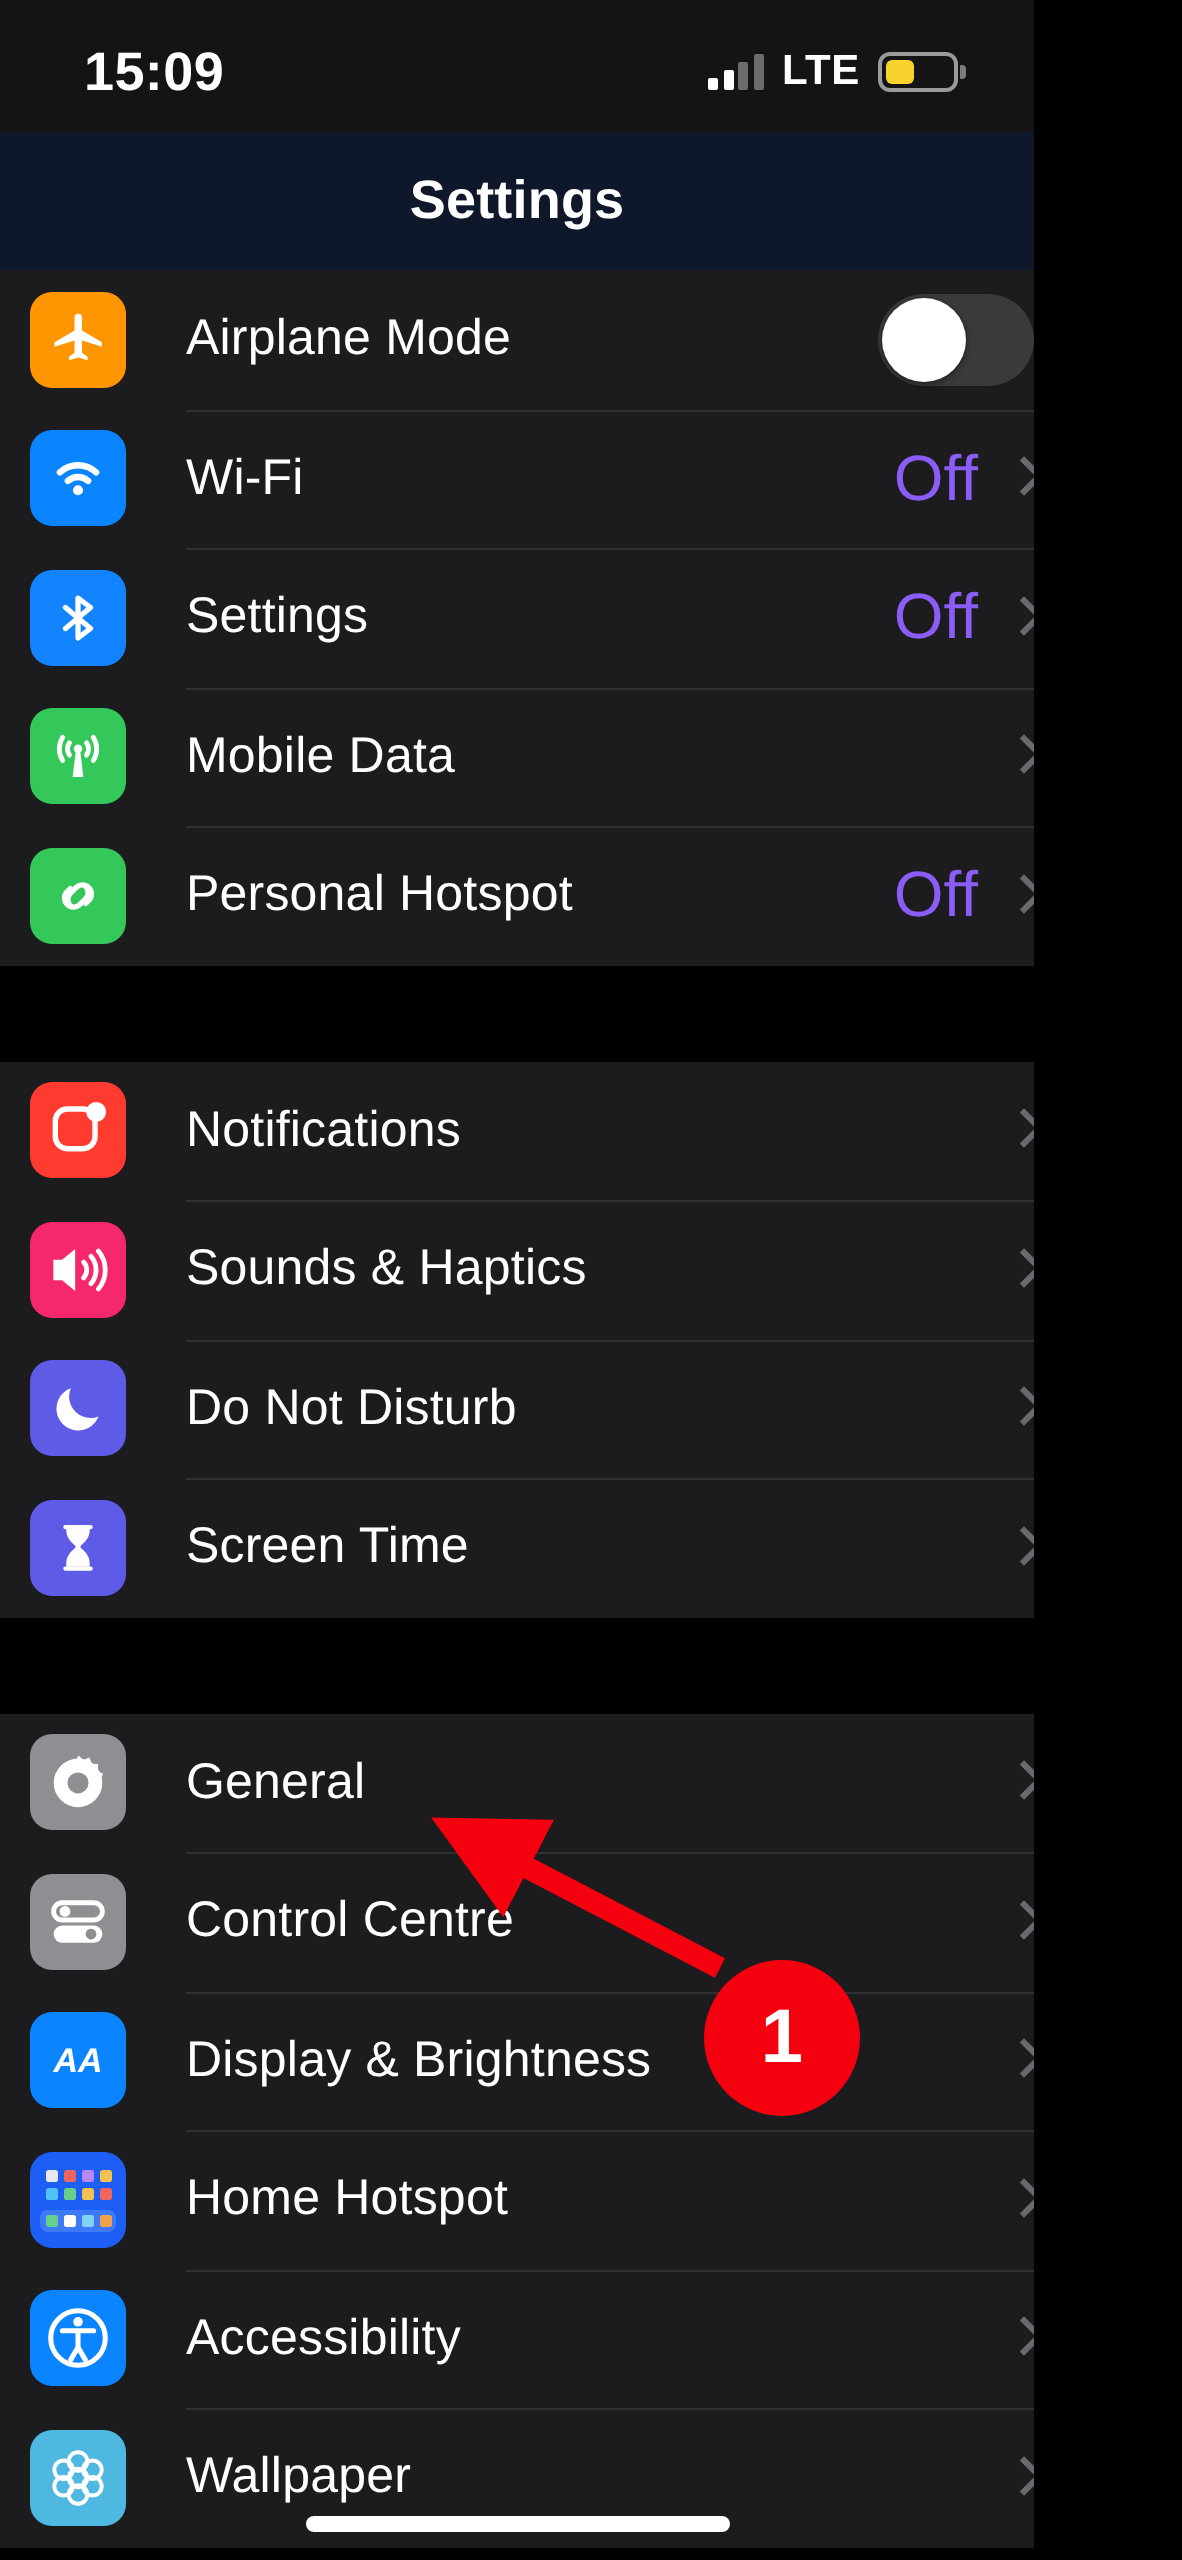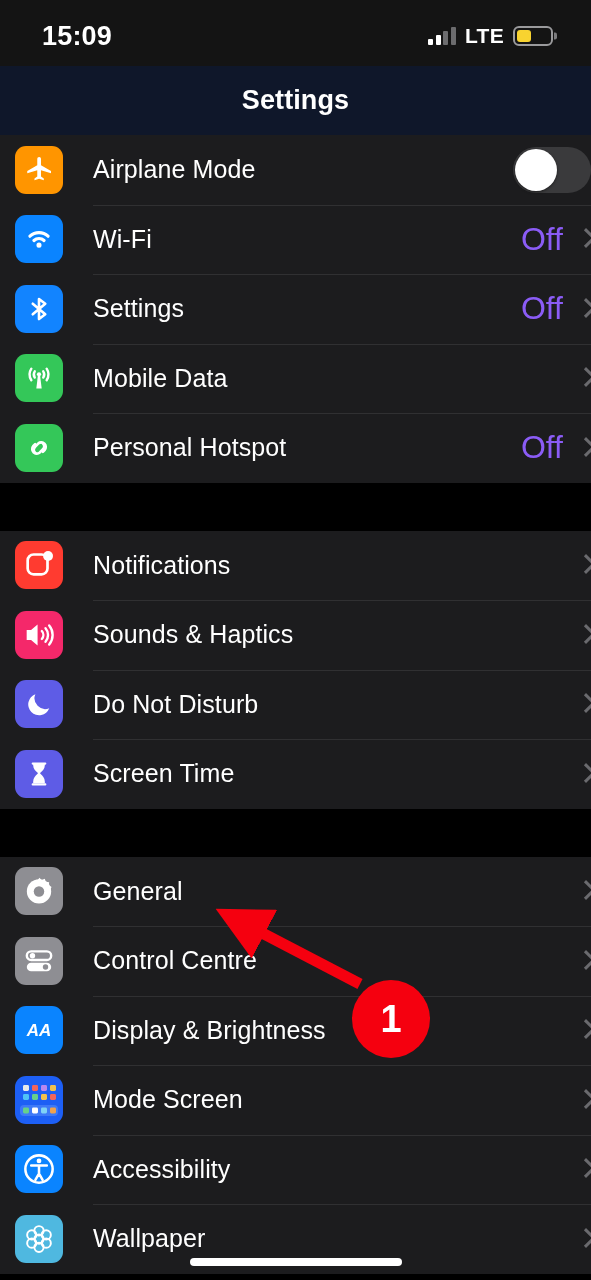--- a/index.html
+++ b/index.html
@@ -5,21 +5,21 @@
   * { box-sizing: border-box; margin: 0; padding: 0; }
   html, body {
     width: 591px;
     height: 1280px;
     background: #000;
     font-family: "Liberation Sans", sans-serif;
     overflow: hidden;
   }
   #phone {
     position: relative;
-    width: 591px;
+    width: 517px;
     height: 1280px;
     background: #000000;
     overflow: hidden;
   }
 
   
   .status-bar {
     position: relative;
     height: 66px;
     background: #141414;
@@ -382,21 +382,21 @@
           <rect x="26" y="18" width="6" height="6" rx="1.4" fill="#f2c14e"></rect>
           <rect x="35" y="18" width="6" height="6" rx="1.4" fill="#f2655c"></rect>
         </g>
         <rect x="5" y="29" width="38" height="11" rx="4" fill="#5a8ef7" opacity="0.55"></rect>
         <rect x="8" y="31.5" width="6" height="6" rx="1.4" fill="#66d08a"></rect>
         <rect x="17" y="31.5" width="6" height="6" rx="1.4" fill="#ffffff"></rect>
         <rect x="26" y="31.5" width="6" height="6" rx="1.4" fill="#7fd3f5"></rect>
         <rect x="35" y="31.5" width="6" height="6" rx="1.4" fill="#f0a24e"></rect>
       </svg>
           </div>
-          <div class="row-label">Mode Screen</div>
+          <div class="row-label">Home Hotspot</div>
           <div class="chevron"></div>
         </div>
         <div class="row">
           <div class="icon-tile" style="background: rgb(10, 132, 255);">
             <svg width="36" height="36" viewBox="0 0 24 24">
               <circle cx="12" cy="12" r="9.1" fill="none" stroke="white" stroke-width="1.7"></circle>
               <circle cx="12" cy="6.6" r="1.6" fill="white"></circle>
               <path fill="none" stroke="white" stroke-width="1.7" stroke-linecap="round" d="M6.8 9.6h10.4M12 9.9v5.2M12 15.1l-2.4 4.1M12 15.1l2.4 4.1"></path>
             </svg>
           </div>

